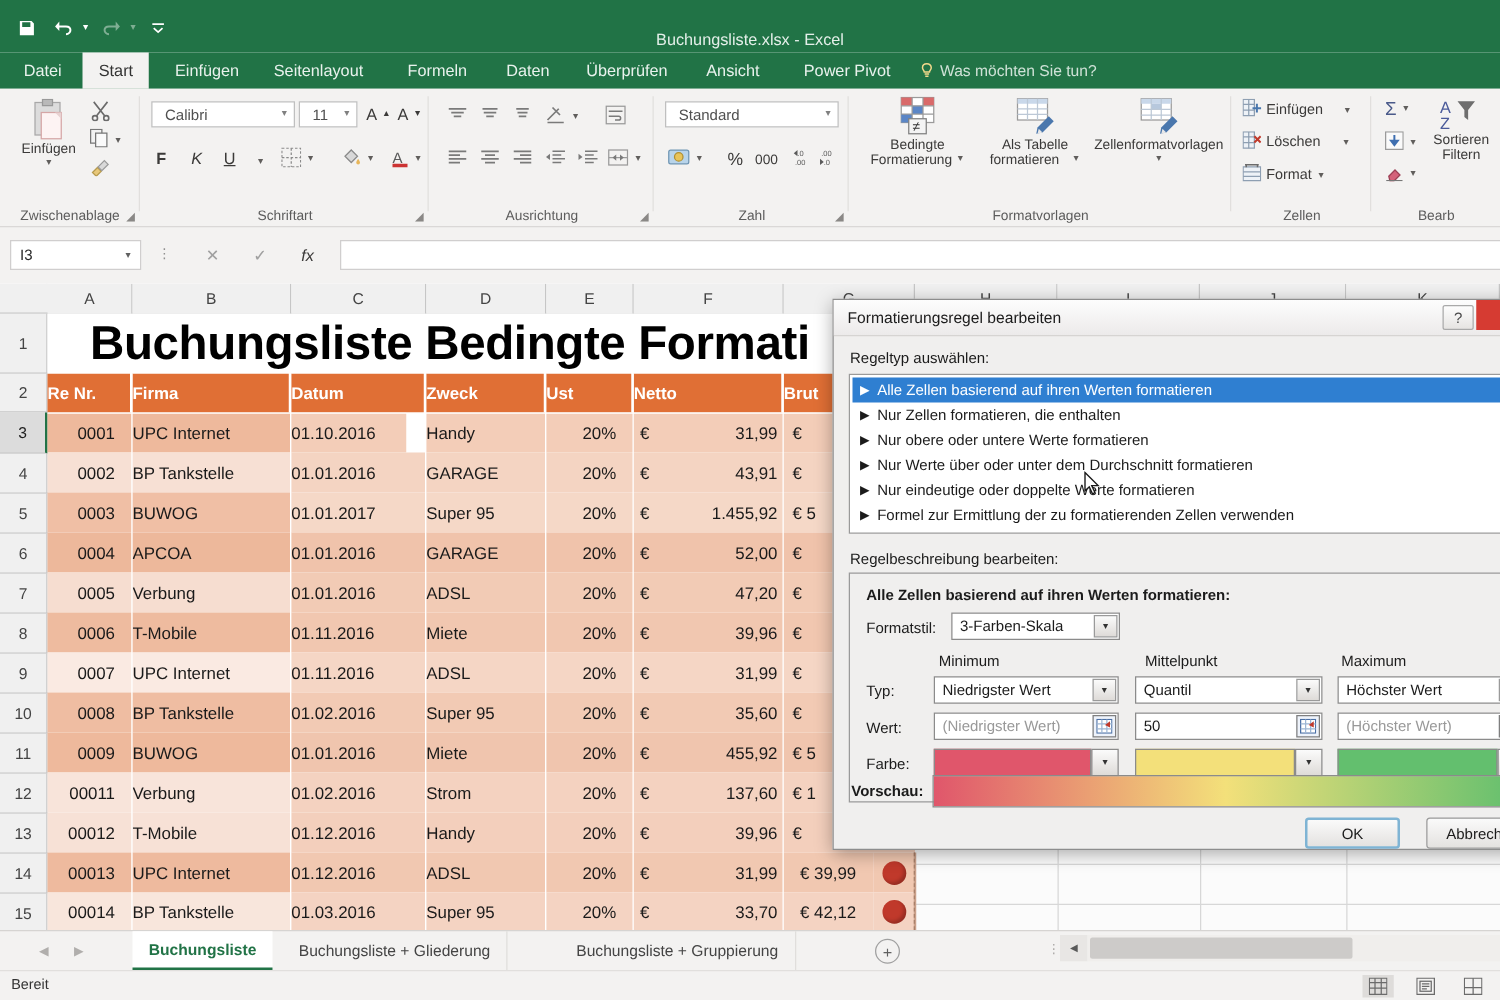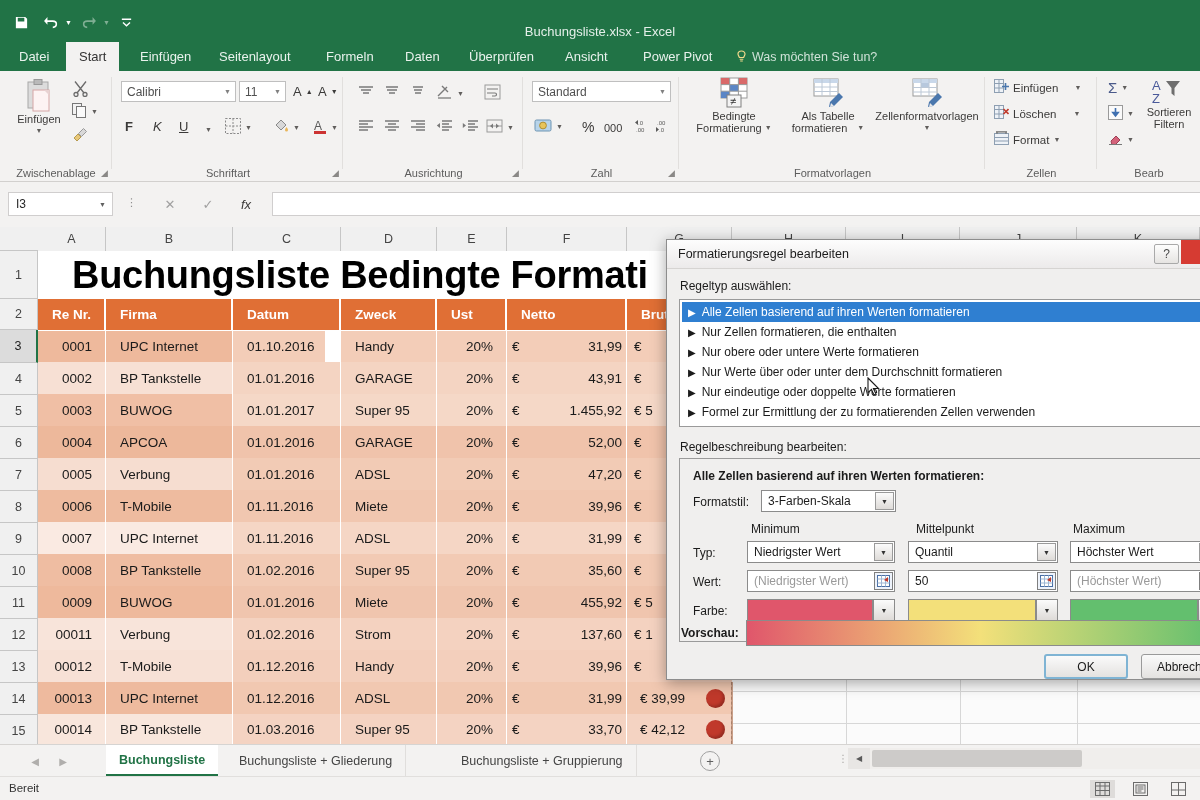--- a/index.html
+++ b/index.html
@@ -76,21 +76,21 @@
   .icon-box { display:flex; align-items:center; justify-content:center; }
   .small-btn {
     position:absolute; display:flex; align-items:center; gap:4px;
     font-size:11.5px; color:#3b3a39;
   }
   .caret { font-size:7px; color:#605e5c; }
 
   .combo {
     position:absolute; background:#ffffff; border:1px solid #bfbfbf;
     display:flex; align-items:center; font-size:12px; color:#505050;
-    padding-left:5px;
+    padding-left:10px;
   }
   .combo .cb-caret {
     position:absolute; right:4px; font-size:7px; color:#808080;
   }
 
   .rb-ico { color:#595959; font-size:14px; }
 
   
   .fbar {
     position:absolute; left:0; top:182px; width:1200px; height:45px;
@@ -139,21 +139,21 @@
     border-bottom:1px solid #c6c6c6; border-right:1px solid #c6c6c6;
     display:flex; align-items:center; justify-content:center;
     font-size:12.5px; color:#444444; background:#f0f0f0;
   }
   .rowhdr.sel { background:#dcdcdc; color:#1f1f1f; border-right:2px solid #217346; }
   .gcell {
     position:absolute; display:flex; align-items:center;
     font-size:13.5px; color:#1a1a1a; overflow:hidden; white-space:nowrap;
   }
   .gcell.r { justify-content:flex-end; padding-right:14px; }
-  .gcell.l { justify-content:flex-start; padding-left:14px; }
+  .gcell.l { justify-content:flex-start; padding-left:0; }
   .gcell.cur { justify-content:space-between; padding:0 5px; }
   .hdrcell {
     background:#e06f35; color:#ffffff; font-weight:bold; font-size:13.5px;
   }
   .titlecell {
     font-size:38px; font-weight:bold; color:#000000; letter-spacing:-0.3px;
   }
   .vline { position:absolute; width:1px; background:#ffffff; }
   .gline { position:absolute; height:1px; background:#d7d7d7; }
   .dot {
@@ -1072,21 +1072,21 @@
     <div class="cbtn" style="left:193px; top:140px;">▼</div>
     <div class="colorsw" id="sw1" style="left: 228px; top: 140px; width: 128px; background: rgb(243, 224, 122);"></div>
     <div class="cbtn" style="left:356px; top:140px;">▼</div>
     <div class="colorsw" id="sw2" style="left: 390px; top: 140px; width: 128px; background: rgb(99, 191, 110);"></div>
     <div class="cbtn" style="left:518px; top:140px;">▼</div>
   </div>
 
   <div class="d-lab b" style="position:absolute; left:14px; top:386px; font-weight:bold;">Vorschau:</div>
   <div class="preview" id="prev" style="left: 79px; top: 380px; width: 469px; background: linear-gradient(to right, rgb(224, 86, 107) 0%, rgb(243, 224, 122) 50%, rgb(99, 191, 110) 100%);"></div>
 
-  <div class="dbtn def" style="left:377px; top:414px; width:84px;">
+  <div class="dbtn def" style="left:377px; top:414px; width:76px;">
     <span>OK</span>
   </div>
   <div class="dbtn" style="left:474px; top:414px; width:90px;">
     <span>Abbrechen</span>
   </div>
 
   <div class="cursor-arrow" style="position:absolute; left:200px; top:137px;">
     <svg width="13" height="19" viewBox="0 0 13 19">
         <path d="M1 1l10.5 10.5H6.4l2.6 5.6-2 1-2.6-5.6L1 15.6z" fill="#ffffff" stroke="#1a1a1a" stroke-width="1.1"></path>
       </svg>

